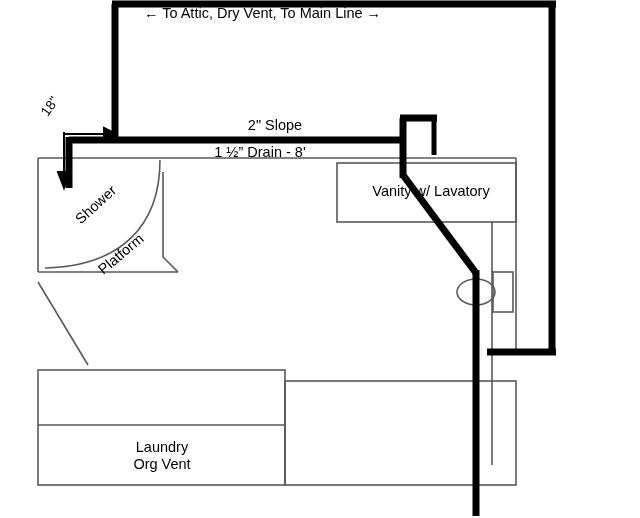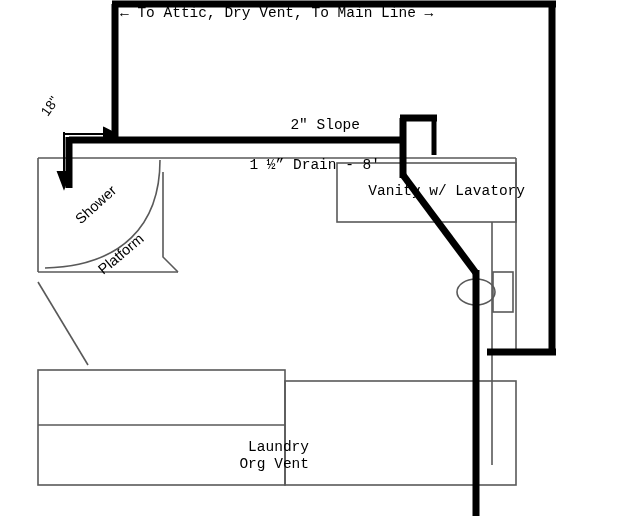--- a/index.html
+++ b/index.html
@@ -26,41 +26,39 @@
     display: block;
   }
   .lbl {
     position: absolute;
     font-family: "Liberation Sans", sans-serif;
     color: #000000;
     white-space: pre;
     line-height: 1.18;
   }
   .lbl-center {
-    text-align: right;
-    font-family: Liberation Mono, monospace;
+    text-align: center;
   }
   #label-vent {
     left: 120px;
     top: 5px;
     width: 285px;
     font-size: 14.5px;
   }
   #label-slope {
     left: 190px;
     top: 117px;
     width: 170px;
     font-size: 14.5px;
   }
   #label-drain {
     left: 140px;
     top: 144px;
     width: 240px;
     font-size: 14.5px;
-    margin-top: 13px;
   }
   #label-eighteen {
     left: 38px;
     top: 110px;
     font-size: 13.5px;
     transform: rotate(-55deg);
     transform-origin: left top;
   }
   #label-shower {
     left: 72px;
@@ -86,21 +84,20 @@
     left: 287px;
     top: 424px;
     width: 225px;
     font-size: 14.5px;
   }
   #label-laundry-org {
     left: 40px;
     top: 439px;
     width: 244px;
     font-size: 14.5px;
-    margin-left: 25px;
   }
 </style>
 </head>
 <body>
 
 <div id="plan-root">
 
   <svg id="plan-svg" viewBox="0 0 640 518" xmlns="http://www.w3.org/2000/svg">
 
     <g fill="none" stroke="#595959" stroke-width="1.6">

